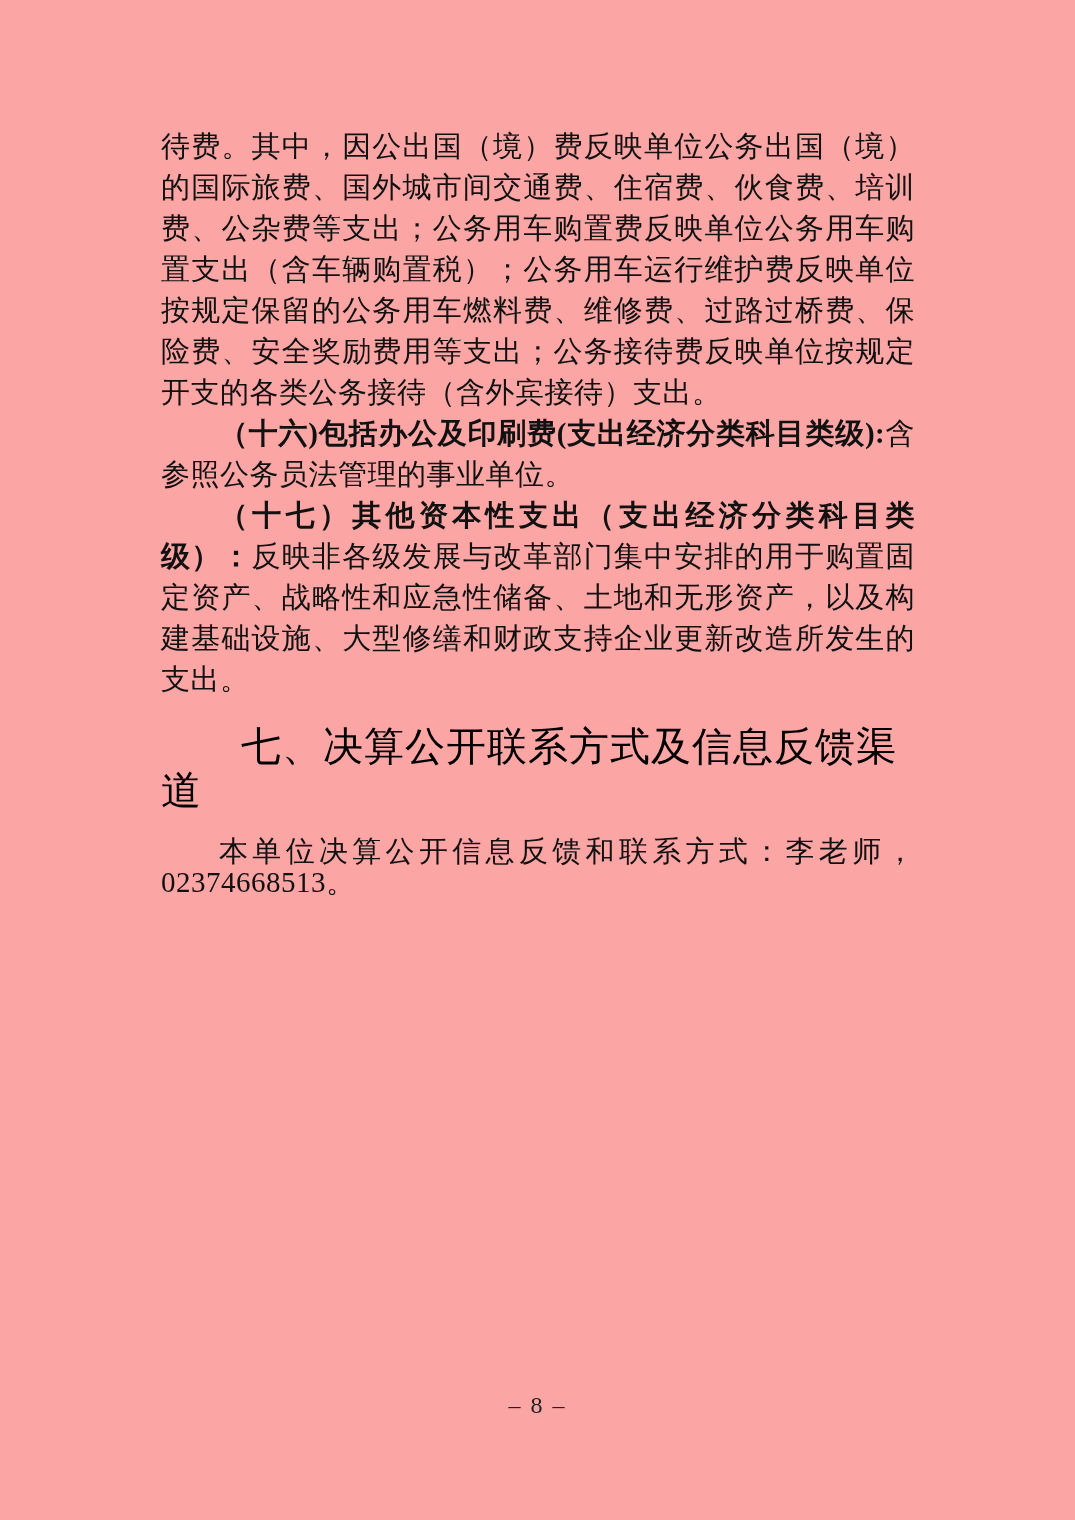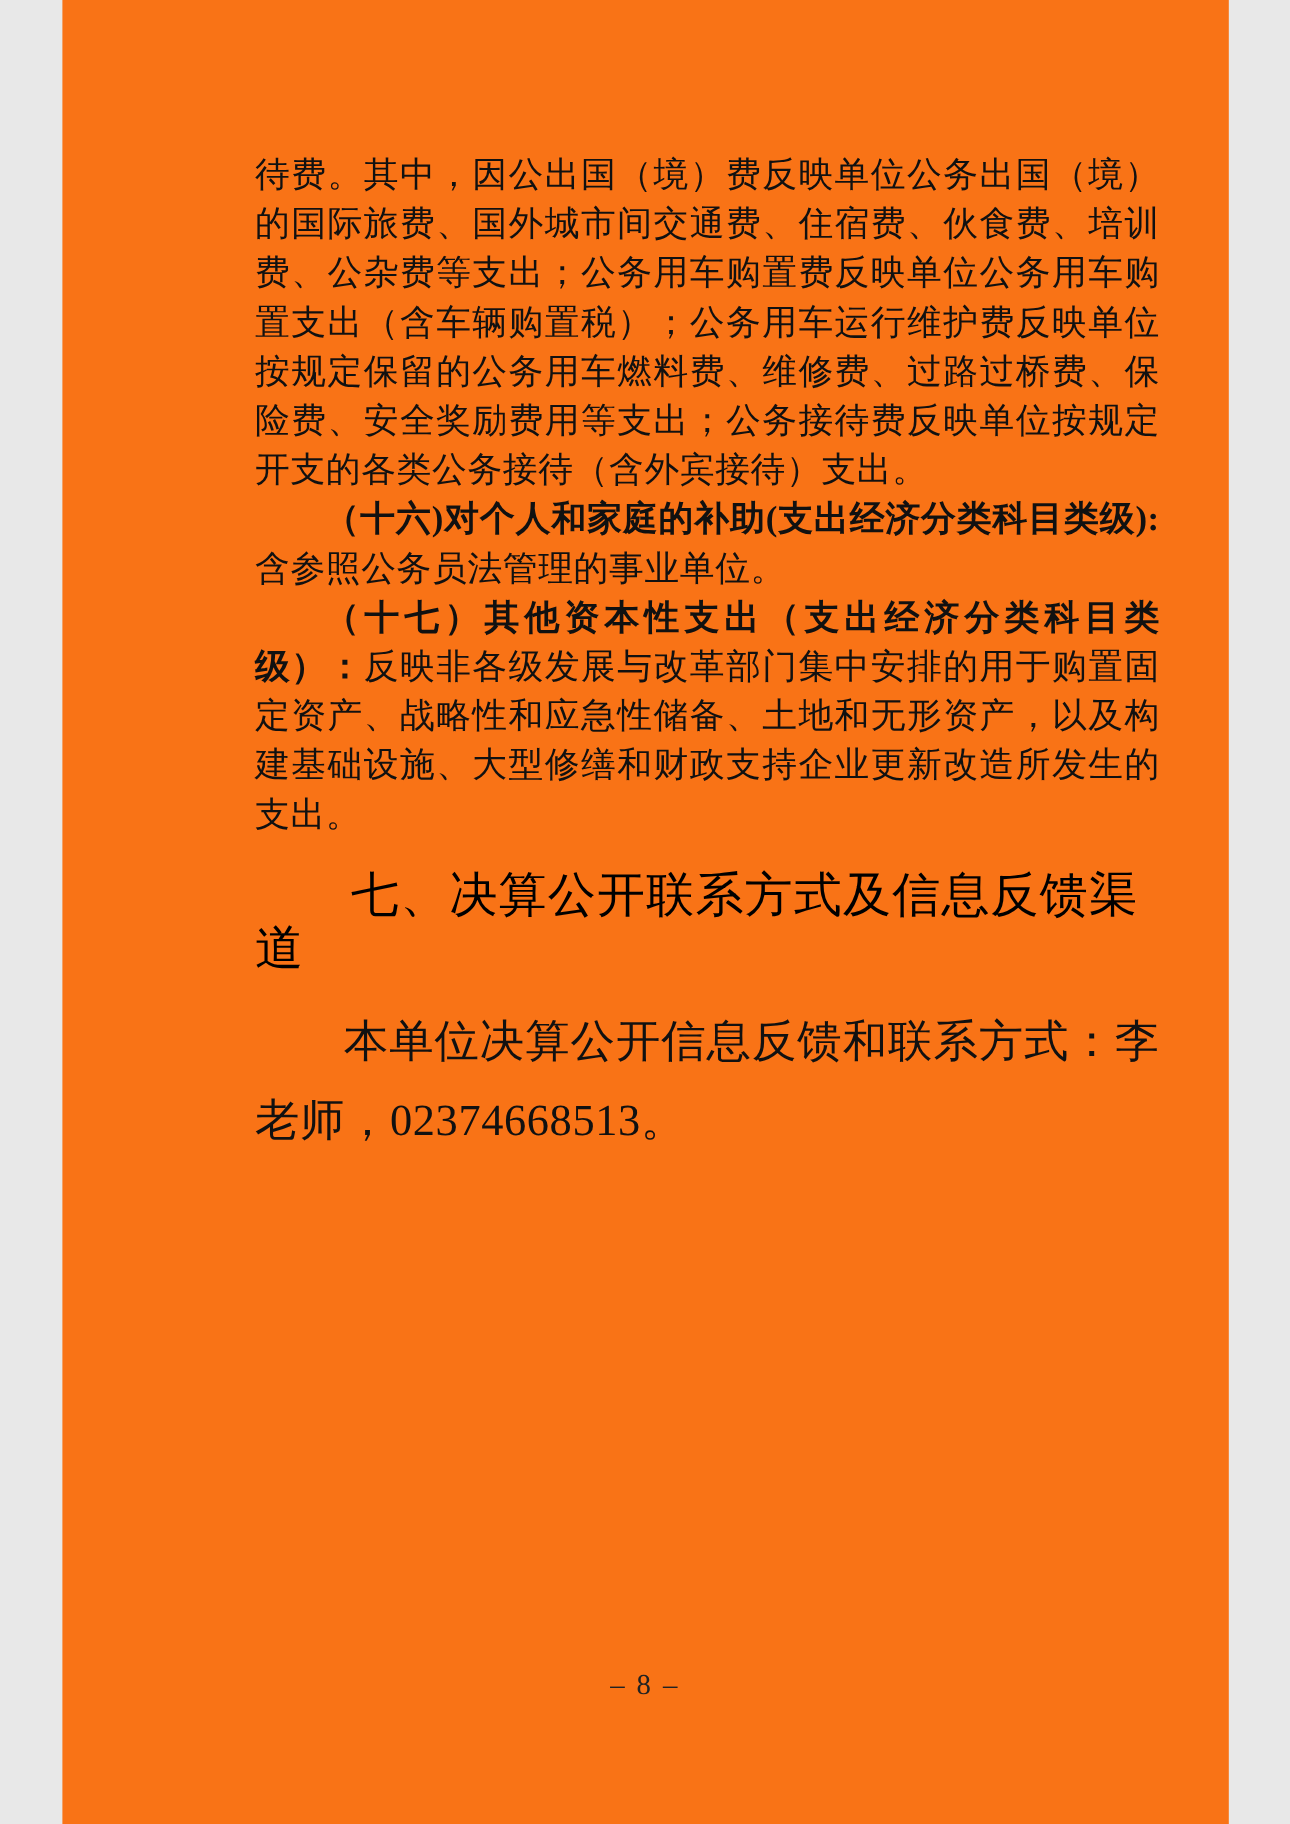--- a/index.html
+++ b/index.html
@@ -2,24 +2,24 @@
 <html><head>
 <meta charset="utf-8">
 <style>
   html, body {
     margin: 0;
     padding: 0;
     background: #e8e8e8;
   }
   .page {
     position: relative;
-    width: 972px;
+    width: 1075px;
     height: 1520px;
     margin: 0 auto;
-    background: #f97316;
+    background: #fca5a5;
     font-family: "Liberation Serif", "DejaVu Serif", serif;
     color: #111111;
     overflow: hidden;
   }
   .content {
     position: absolute;
     left: 161px;
     top: 126px;
     width: 754px;
   }
@@ -43,22 +43,22 @@
     font-family: "Liberation Sans", "DejaVu Sans", sans-serif;
     font-weight: normal;
     font-size: 40px;
     line-height: 44px;
     text-indent: 2em;
     letter-spacing: 1px;
     color: #000000;
   }
   .contact-para {
     margin: 24px 0 0 0;
-    font-size: 37px;
-    line-height: 66px;
+    font-size: 29px;
+    line-height: 31px;
     text-align: justify;
     text-justify: inter-ideograph;
     text-indent: 2em;
     letter-spacing: 0.5px;
   }
   .footer {
     position: absolute;
     left: 0;
     width: 100%;
     top: 1392px;
@@ -74,21 +74,21 @@
 <body>
 
 <div class="page">
   <div class="content">
 
     <p class="body-para no-indent"><span class="lead"></span><span>待费。其中，因公出国（境）费反映单位公务出国（境）的国际旅费、国外城市间交通费、住宿费、伙食费、培训费、公杂费等支出；公务用车购置费反映单位公务用车购置支出（含车辆购置税）；公务用车运行维护费反映单位按规定保留的公务用车燃料费、维修费、过路过桥费、保险费、安全奖励费用等支出；公务接待费反映单位按规定开支的各类公务接待（含外宾接待）支出。</span></p>
 
 
 
 
-    <p class="body-para"><span class="lead">（十六)对个人和家庭的补助(支出经济分类科目类级):</span><span>含参照公务员法管理的事业单位。</span></p>
+    <p class="body-para"><span class="lead">（十六)包括办公及印刷费(支出经济分类科目类级):</span><span>含参照公务员法管理的事业单位。</span></p>
 
     <p class="body-para"><span class="lead">（十七）其他资本性支出（支出经济分类科目类级）：</span><span>反映非各级发展与改革部门集中安排的用于购置固定资产、战略性和应急性储备、土地和无形资产，以及构建基础设施、大型修缮和财政支持企业更新改造所发生的支出。</span></p>
 
     <h2 class="section-heading">七、决算公开联系方式及信息反馈渠道</h2>
 
     <p class="contact-para">本单位决算公开信息反馈和联系方式：李老师，02374668513。</p>
 
   </div>
 
   <div class="footer">

